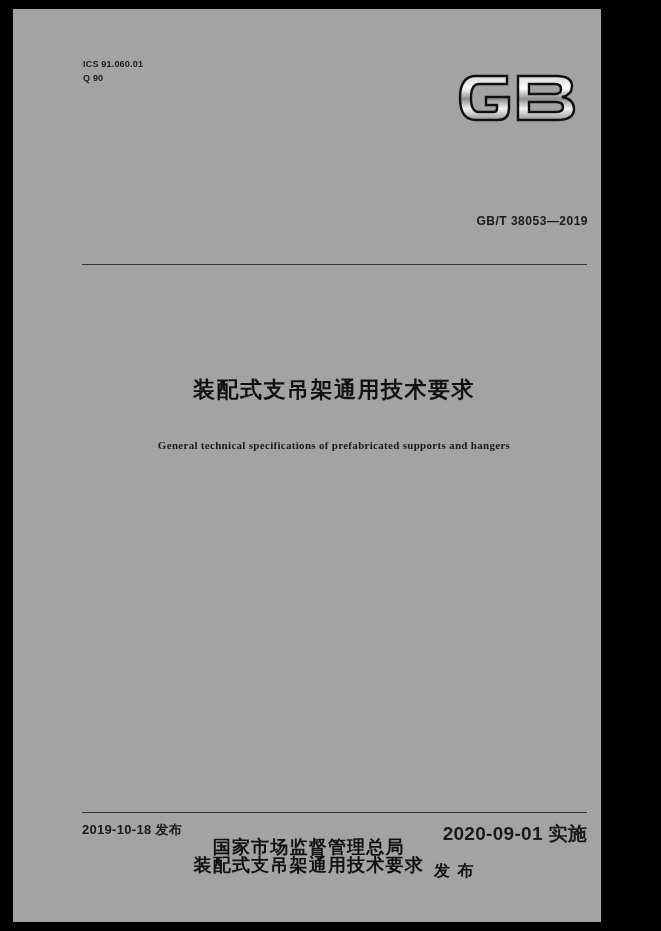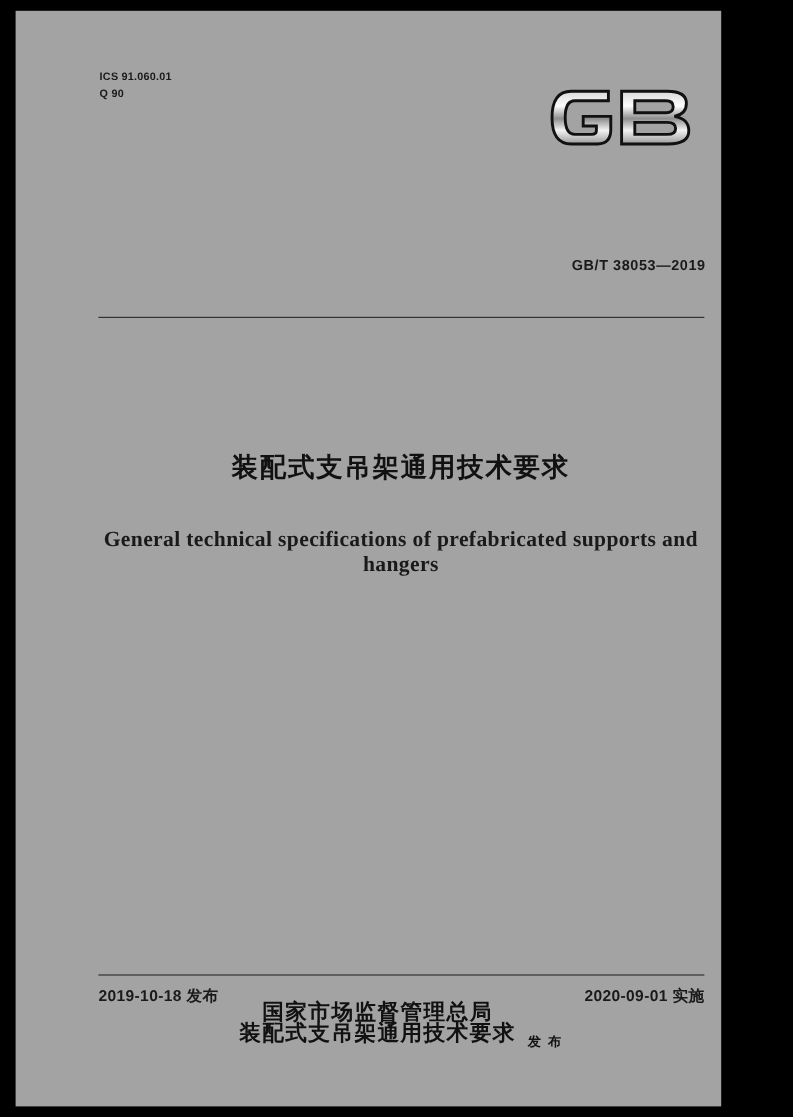--- a/index.html
+++ b/index.html
@@ -104,21 +104,21 @@
     color: #111111;
     letter-spacing: 1.5px;
   }
   .subject-title-en {
     position: absolute;
     left: 0;
     top: 430px;
     width: 520px;
     text-align: center;
     font-family: "Liberation Serif", "DejaVu Serif", serif;
-    font-size: 18px;
+    font-size: 11px;
     font-weight: bold;
     color: #1a1a1a;
     letter-spacing: 0.3px;
   }
 
   
   .footer-dates {
     position: absolute;
     left: 8px;
     top: 812px;
@@ -133,21 +133,21 @@
     font-size: 13px;
     font-weight: bold;
     color: #1a1a1a;
     letter-spacing: 0.3px;
   }
   .date-effective {
     position: absolute;
     right: 0;
     top: 0;
     font-family: "Liberation Sans", sans-serif;
-    font-size: 13px;
+    font-size: 19px;
     font-weight: bold;
     color: #1a1a1a;
     letter-spacing: 0.3px;
   }
   .rule-bottom {
     position: absolute;
     left: 8px;
     top: 803px;
     width: 505px;
     height: 1px;
@@ -172,21 +172,21 @@
     line-height: 18px;
     letter-spacing: 1.2px;
     text-align: center;
   }
   .publisher-publish {
     display: inline-block;
     vertical-align: middle;
     margin-left: 10px;
     margin-top: 32px;
     font-family: "DejaVu Sans", "Liberation Sans", sans-serif;
-    font-size: 11px;
+    font-size: 16px;
     font-weight: bold;
     color: #111111;
     letter-spacing: 1px;
   }
 </style>
 </head>
 <body>
 
 <div class="page">
   <div class="inner">

